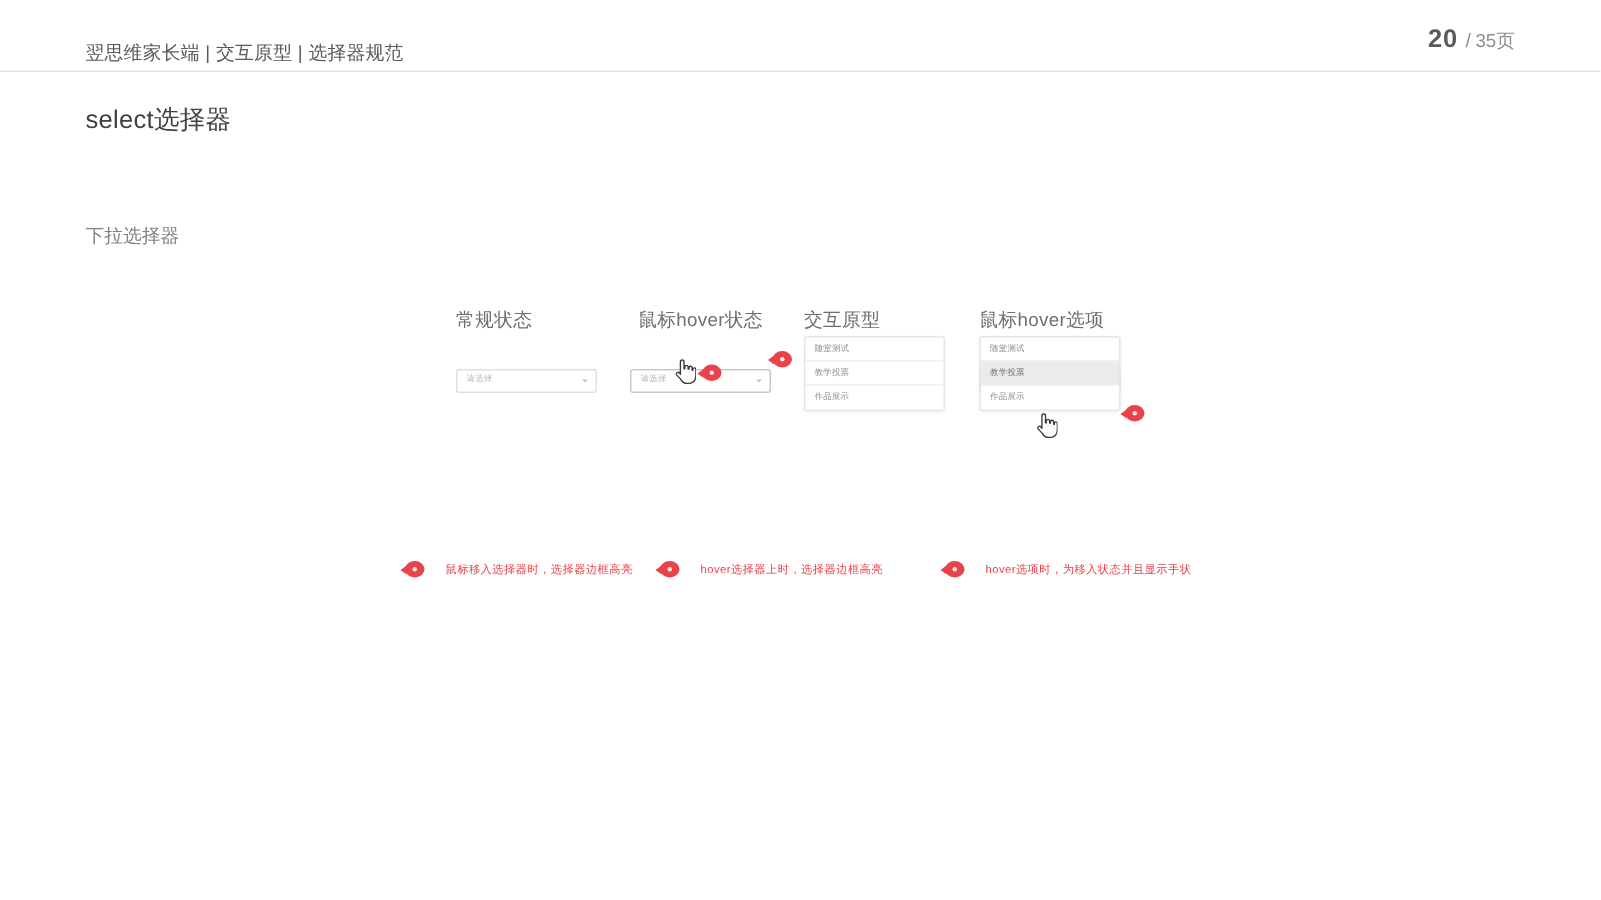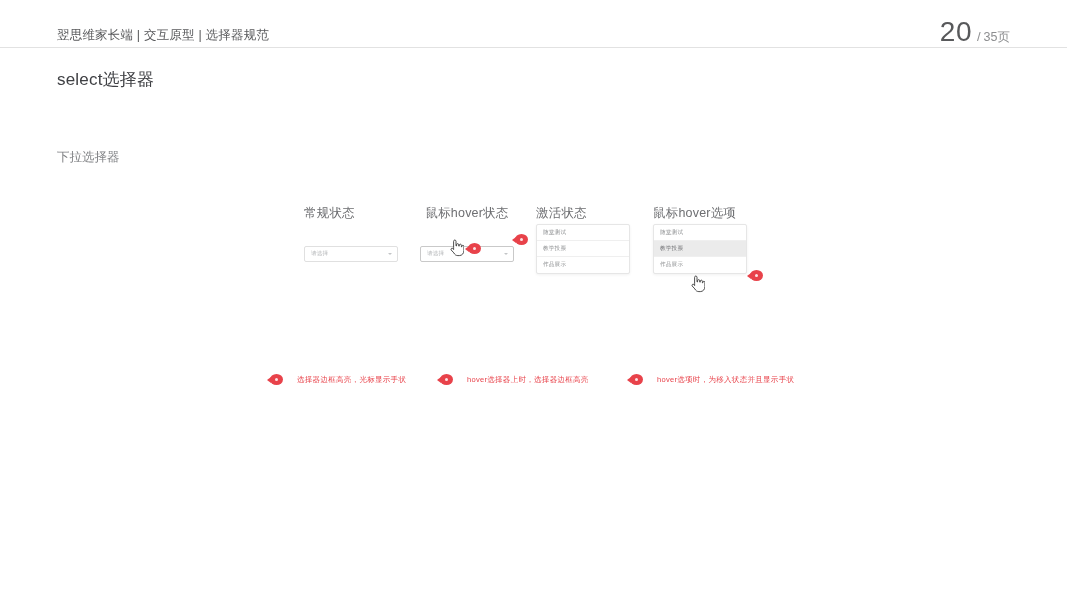--- a/index.html
+++ b/index.html
@@ -18,21 +18,21 @@
   }
   .breadcrumb {
     position: absolute; left: 57px; top: 27px;
     font-size: 12.5px; color: #58595b; letter-spacing: .2px;
     white-space: nowrap;
   }
   .pager {
     position: absolute; right: 57px; top: 16px;
     display: flex; align-items: baseline; color: #6d6e71;
   }
-  .pager-current { font-size: 28px; font-weight: 400; color: #58595b; letter-spacing:.5px; }
+  .pager-current { font-size: 17px; font-weight: 700; color: #58595b; letter-spacing:.5px; }
   .pager-sep { font-size: 13px; color: #8d8e90; margin: 0 3px 0 5px; }
   .pager-total { font-size: 12.5px; color: #8d8e90; }
 
   
   .title {
     position: absolute; left: 57px; top: 68px;
     font-size: 17px; color: #3f4044; font-weight: 400; letter-spacing: .2px;
   }
   .subtitle {
     position: absolute; left: 57px; top: 105px;
@@ -159,21 +159,21 @@
 
   <div class="pin" style="left:468px; top:243px;">
     <span class="pin-dot"></span>
   </div>
 
   <div class="pin" style="left:515px; top:234px;">
     <span class="pin-dot"></span>
   </div>
 
   <div class="col" style="left:536px;">
-    <div class="col-label">激活状态</div>
+    <div class="col-label">交互原型</div>
     <div class="select active">
       <span class="select-value">请选择</span>
       <span class="caret up"></span>
     </div>
     <div class="panel">
       <div class="option">随堂测试</div>
       <div class="option">教学投票</div>
       <div class="option">作品展示</div>
     </div>
   </div>
@@ -196,21 +196,21 @@
   </svg>
 
   <div class="pin" style="left:750px; top:270px;">
     <span class="pin-dot"></span>
   </div>
 
   <div class="note" style="left:270px;">
     <span class="pin">
       <span class="pin-dot"></span>
     </span>
-    <span class="note-text">选择器边框高亮，光标显示手状</span>
+    <span class="note-text">鼠标移入选择器时，选择器边框高亮</span>
   </div>
 
   <div class="note" style="left:440px;">
     <span class="pin">
       <span class="pin-dot"></span>
     </span>
     <span class="note-text">hover选择器上时，选择器边框高亮</span>
   </div>
 
   <div class="note" style="left:630px;">

